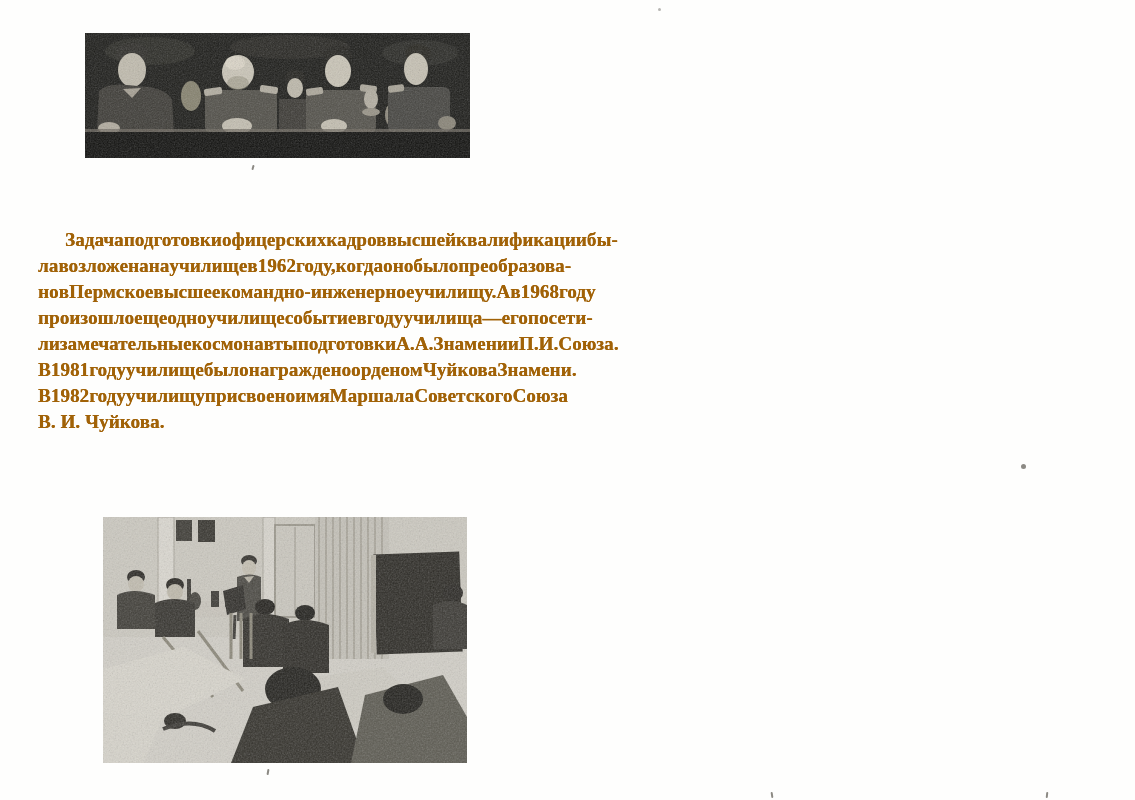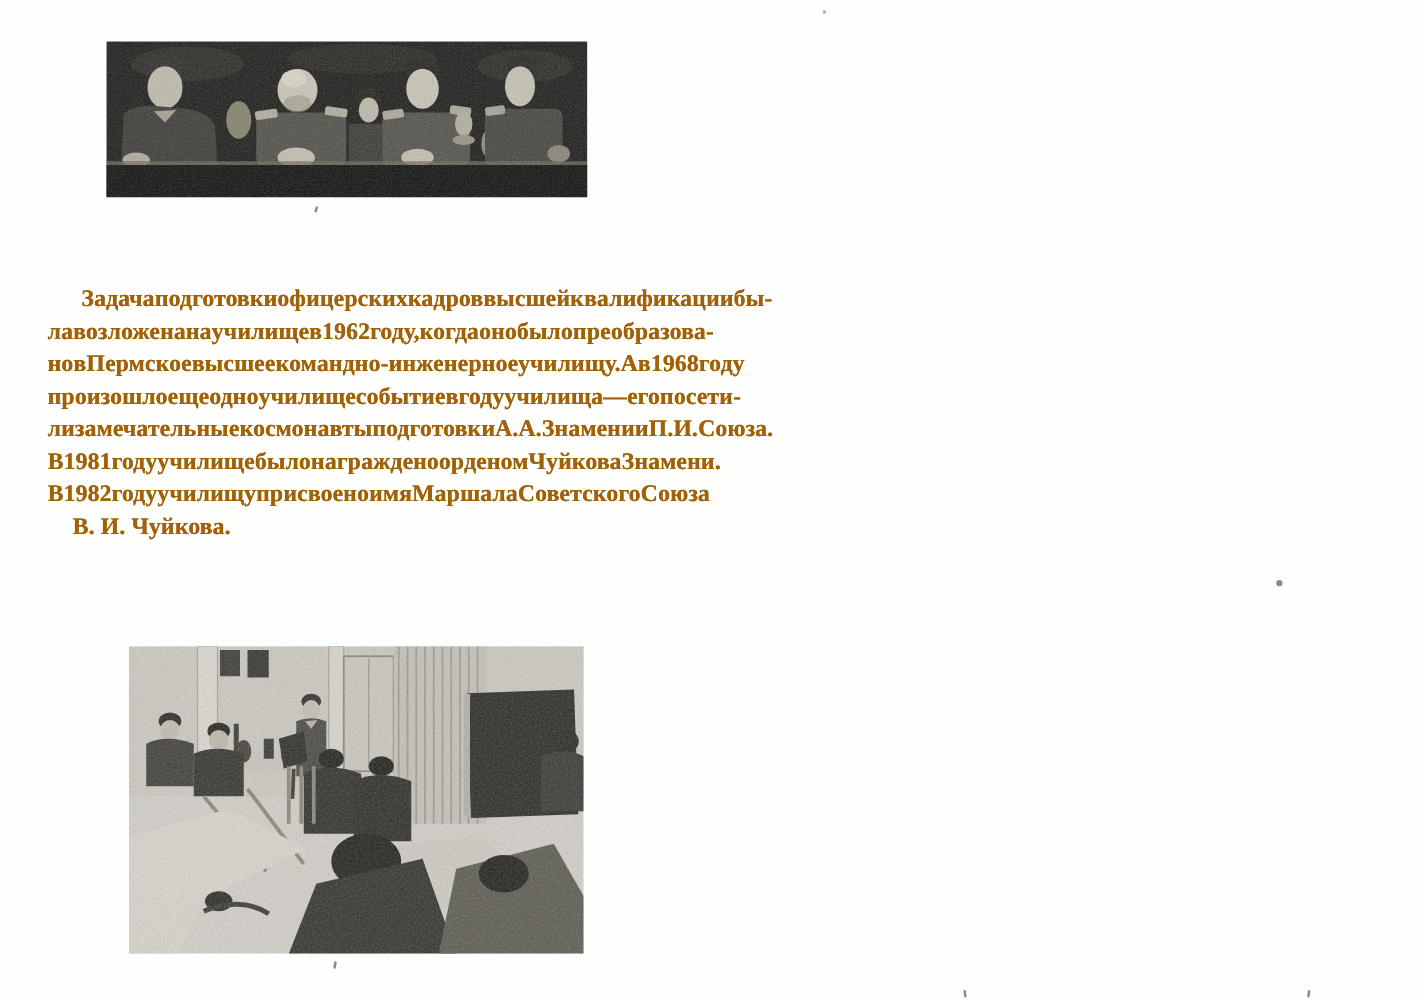--- a/index.html
+++ b/index.html
@@ -20,21 +20,21 @@
 
   .para{
     position:absolute;top:227px;
     color:#a16207;font-weight:bold;font-size:19px;letter-spacing:0.1px;
     text-shadow:0.2px 0 0 currentColor;
   }
   .para-left{left:38px;width:524px;}
   .line{height:26px;line-height:26px;white-space:nowrap;}
   .line.j{display:flex;justify-content:space-between;}
   .line.first{padding-left:27px;}
-  .line.plain{display:block;margin-left:20px;}
+  .line.plain{display:block;}
 
   .speck{position:absolute;background:#4e4b44;opacity:0.65;border-radius:1px;}
   .speck.round{border-radius:50%;}
 </style>
 </head>
 <body>
 
 <div class="spread">
 
   <section class="page page-left">

